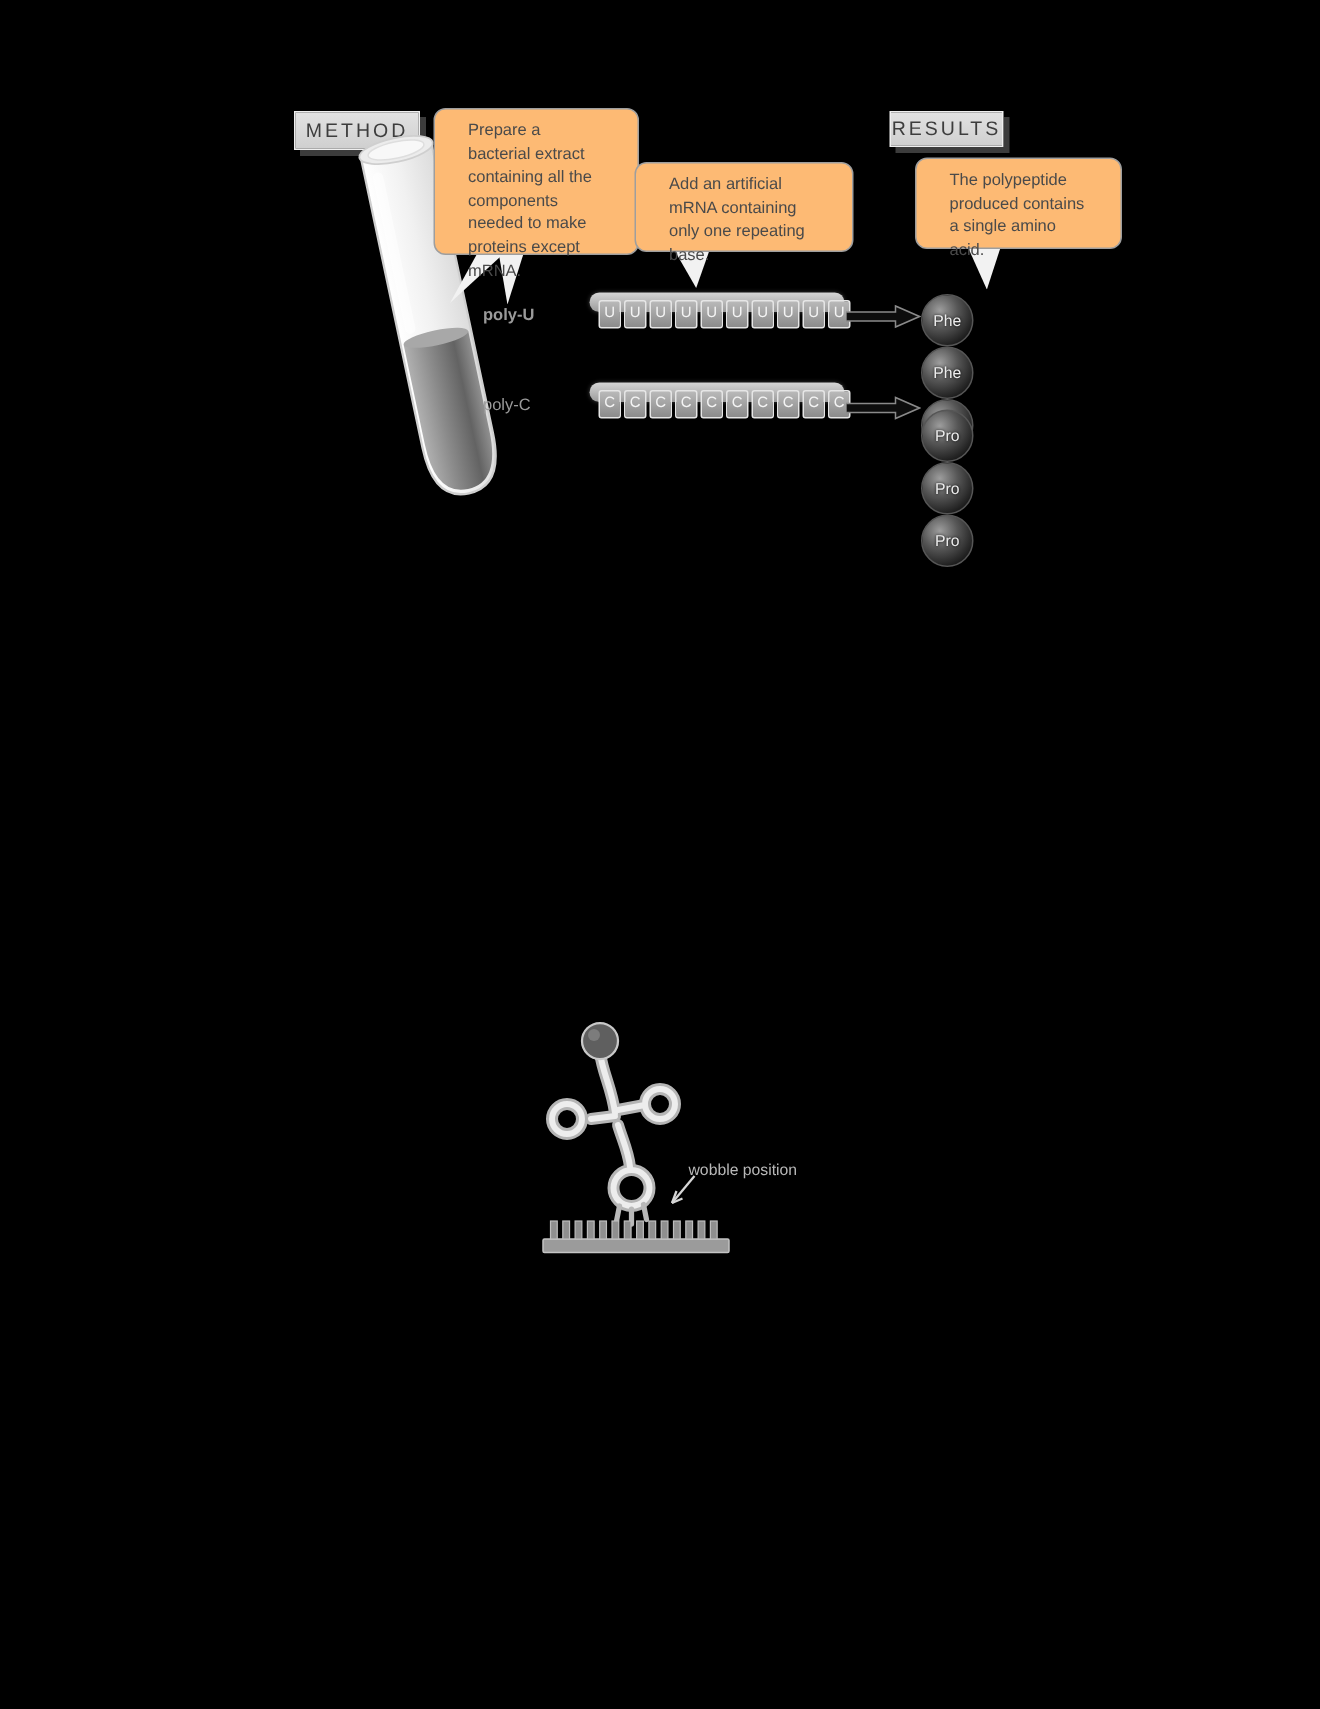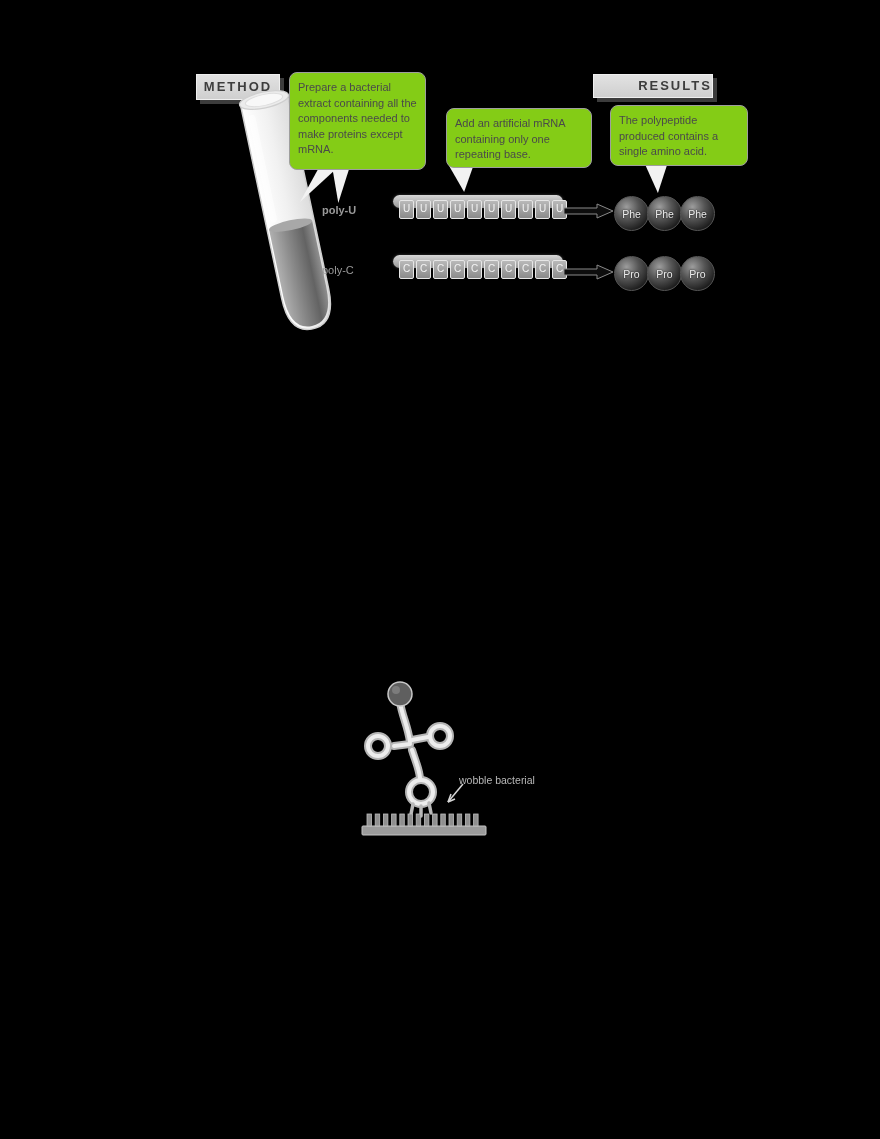--- a/index.html
+++ b/index.html
@@ -14,41 +14,41 @@
 
   
   .hdr-box{
     position:absolute;
     background:linear-gradient(180deg,#e2e2e2,#cfcfcf);
     color:#3d3d3d;
     border:1px solid #efefef;
     box-shadow:4px 4px 0 rgba(150,150,150,.40);
     text-align:center;
     font-size:13px;
-    font-weight:700;
+    font-weight:400;
     letter-spacing:2px;
   }
   #method-box{left:196px;top:74px;width:82px;height:24px;line-height:24px;}
-  #results-box{left:593px;top:74px;width:74px;height:22px;line-height:22px;padding-left:44px;}
+  #results-box{left:593px;top:74px;width:74px;height:22px;line-height:22px;}
 
   
   .bubble{
     position:absolute;
-    background:#84cc16;
+    background:#fdba74;
     border:1.5px solid #9e9e9e;
     border-radius:8px;
     color:#4a4a4a;
     font-size:11px;
     line-height:1.42;
-    padding:7px 8px;
+    padding:7px 22px;
     box-sizing:border-box;
     z-index:4;
   }
   #bubble-prepare{left:289px;top:72px;width:137px;height:98px;}
-  #bubble-add{left:446px;top:108px;width:146px;height:60px;}
+  #bubble-add{left:423px;top:108px;width:146px;height:60px;}
   #bubble-poly{left:610px;top:105px;width:138px;height:61px;}
 
   .tail{position:absolute;background:#f2f2f2;z-index:3;}
   #tail-prepare-a{left:300px;top:166px;width:36px;height:36px;clip-path:polygon(55% 0,100% 8%,0 100%);}
   #tail-prepare-b{left:332px;top:166px;width:18px;height:37px;clip-path:polygon(0 0,100% 0,35% 100%);}
   #tail-add{left:448px;top:164px;width:26px;height:28px;clip-path:polygon(0 0,100% 0,62% 100%);}
   #tail-poly{left:644px;top:162px;width:24px;height:31px;clip-path:polygon(0 0,100% 0,58% 100%);}
 
   
   .strand-label{
@@ -80,20 +80,21 @@
     line-height:16px;
     text-align:center;
     display:inline-block;
   }
 
   .arrow-svg{position:absolute;width:50px;height:16px;}
 
   .peptide{
     position:absolute;
     display:flex;
+    flex-direction:column;
   }
   .sphere{
     width:33px;height:33px;
     border-radius:50%;
     margin-right:-2px;
     background:radial-gradient(circle at 35% 30%, #9d9d9d 0%, #565656 38%, #1b1b1b 78%);
     border:1px solid #565656;
     color:#ededed;
     font-size:10.5px;
     display:flex;align-items:center;justify-content:center;
@@ -192,21 +193,21 @@
       <span class="base-box">C</span>
       <span class="base-box">C</span>
       <span class="base-box">C</span>
       <span class="base-box">C</span>
       <span class="base-box">C</span>
     </div>
 </div>
 <svg class="arrow-svg" style="left:564px;top:264px;" viewBox="0 0 50 16">
   <polygon points="0,5 33,5 33,1 49,8 33,15 33,11 0,11" fill="#0d0d0d" stroke="#8a8a8a" stroke-width="1"></polygon>
 </svg>
-<div class="peptide" style="left:614px;top:256px;" id="peptide-1">
+<div class="peptide" style="left:614px;top:273px;" id="peptide-1">
     <span class="sphere">Pro</span>
     <span class="sphere">Pro</span>
     <span class="sphere">Pro</span>
   </div>
 
 <div class="abs" id="trna-wrap">
   <svg id="trna-svg" width="270" height="205">
 
     <g fill="none" stroke="#b5b5b5" stroke-width="8" stroke-linecap="round">
       <path d="M80 52 C82 66, 88 76, 90 92"></path>
@@ -254,14 +255,14 @@
         <rect x="145.39999999999998" y="164" width="4.5" height="12" fill="#8f8f8f" stroke="#bdbdbd" stroke-width="0.8"></rect>
         <rect x="153.6" y="164" width="4.5" height="12" fill="#8f8f8f" stroke="#bdbdbd" stroke-width="0.8"></rect>
       </g>
 
     <g stroke="#d6d6d6" stroke-width="1.5" fill="none">
       <path d="M143 134 L128 152"></path>
       <path d="M128 152 L135 149"></path>
       <path d="M128 152 L131 144"></path>
     </g>
   </svg>
-  <span id="wobble-label">wobble bacterial</span>
+  <span id="wobble-label">wobble position</span>
 </div>
 
 </body></html>

